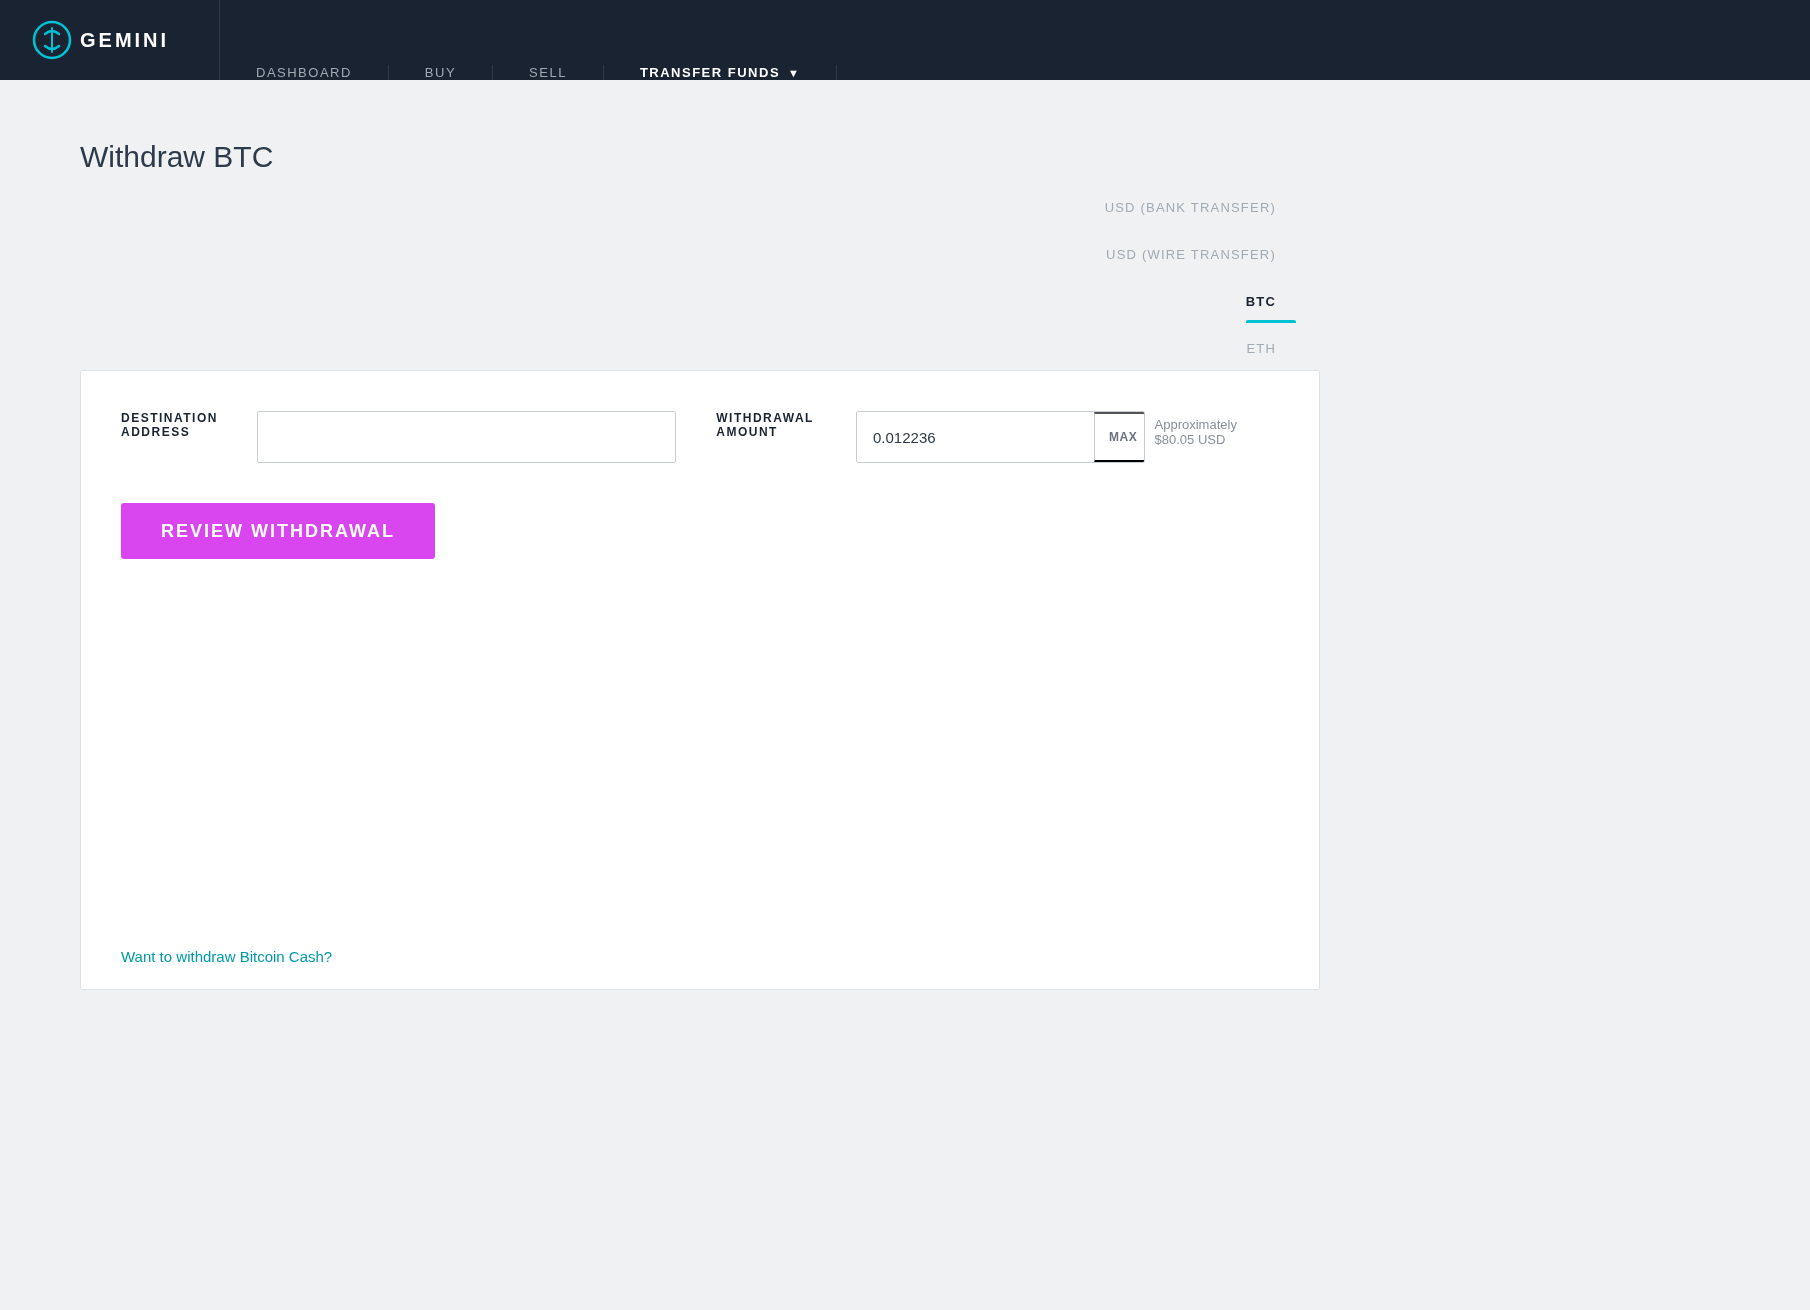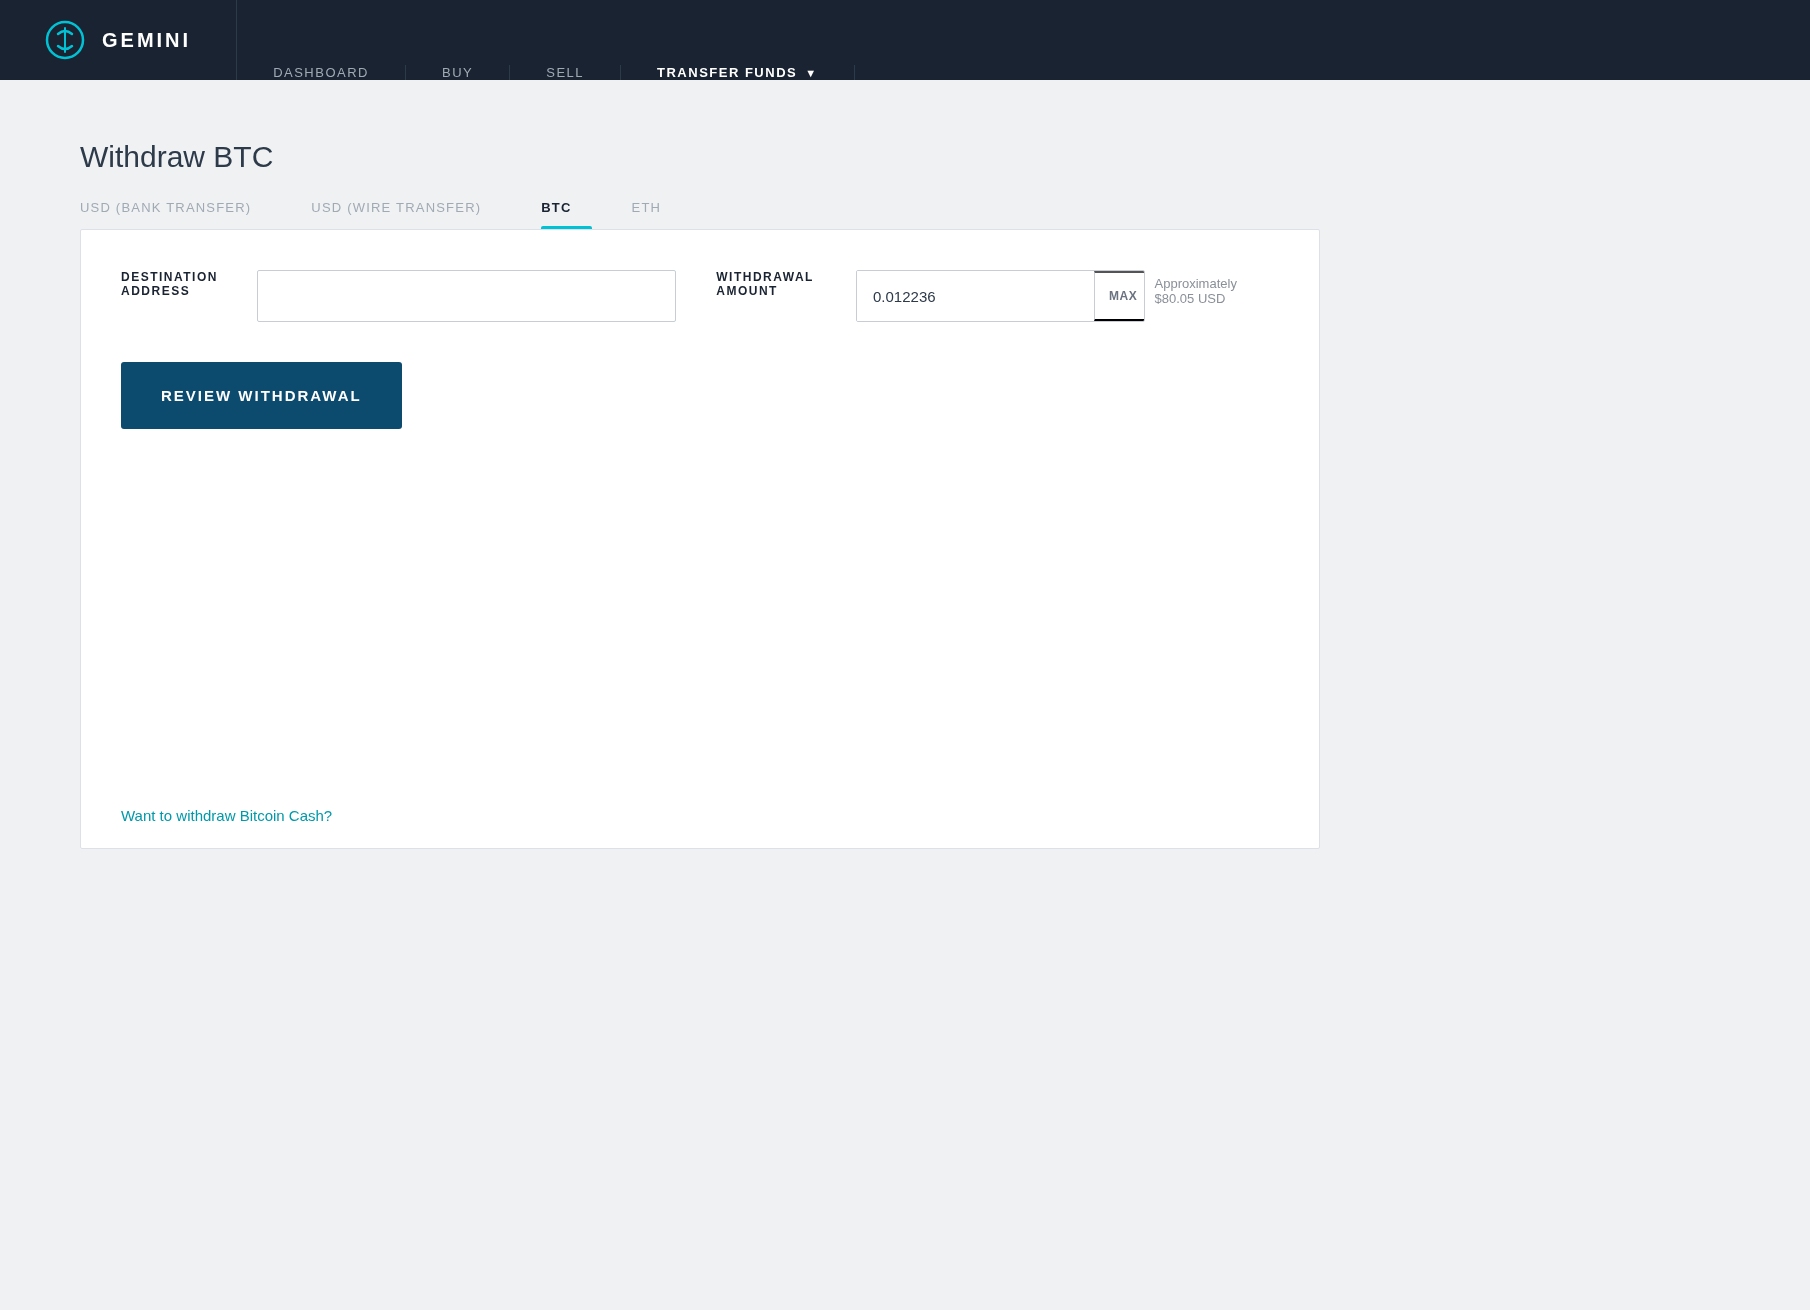--- a/index.html
+++ b/index.html
@@ -14,24 +14,24 @@
     nav {
       background: #1a2332;
       display: flex;
       align-items: stretch;
       height: 80px;
     }
 
     .nav-logo {
       display: flex;
       align-items: center;
-      padding: 0 45px;
+      padding: 0 32px;
       border-right: 1px solid #2d3a4a;
       min-width: 220px;
-      gap: 17px;
+      gap: 8px;
       text-align: right;
     }
 
     .logo-icon {
       width: 40px;
       height: 40px;
     }
 
     .logo-text {
       color: white;
@@ -81,21 +81,22 @@
       font-weight: 300;
       color: #2d3a4a;
       margin-bottom: 16px;
     }
 
     
     .tabs {
       display: flex;
       align-items: flex-end;
       margin-bottom: 0;
-      gap: 16px;
+      gap: 8px;
+      flex-direction: column;
     }
 
     .tab {
       padding: 10px 20px 14px 0;
       font-size: 13px;
       font-weight: 500;
       letter-spacing: 1.2px;
       text-transform: uppercase;
       color: #a0aab4;
       cursor: pointer;
@@ -213,26 +214,26 @@
     }
 
     .approx-text {
       font-size: 13px;
       color: #8a9099;
       margin-top: 6px;
     }
 
     
     .review-btn {
-      background: #0c4a6e;
+      background: #d946ef;
       color: white;
       border: none;
       padding: 0 40px;
-      height: 67px;
-      font-size: 15px;
+      height: 56px;
+      font-size: 18px;
       font-weight: 700;
       letter-spacing: 2px;
       text-transform: uppercase;
       border-radius: 3px;
       cursor: pointer;
       margin-top: 8px;
     }
 
     
     .btc-cash-link {

